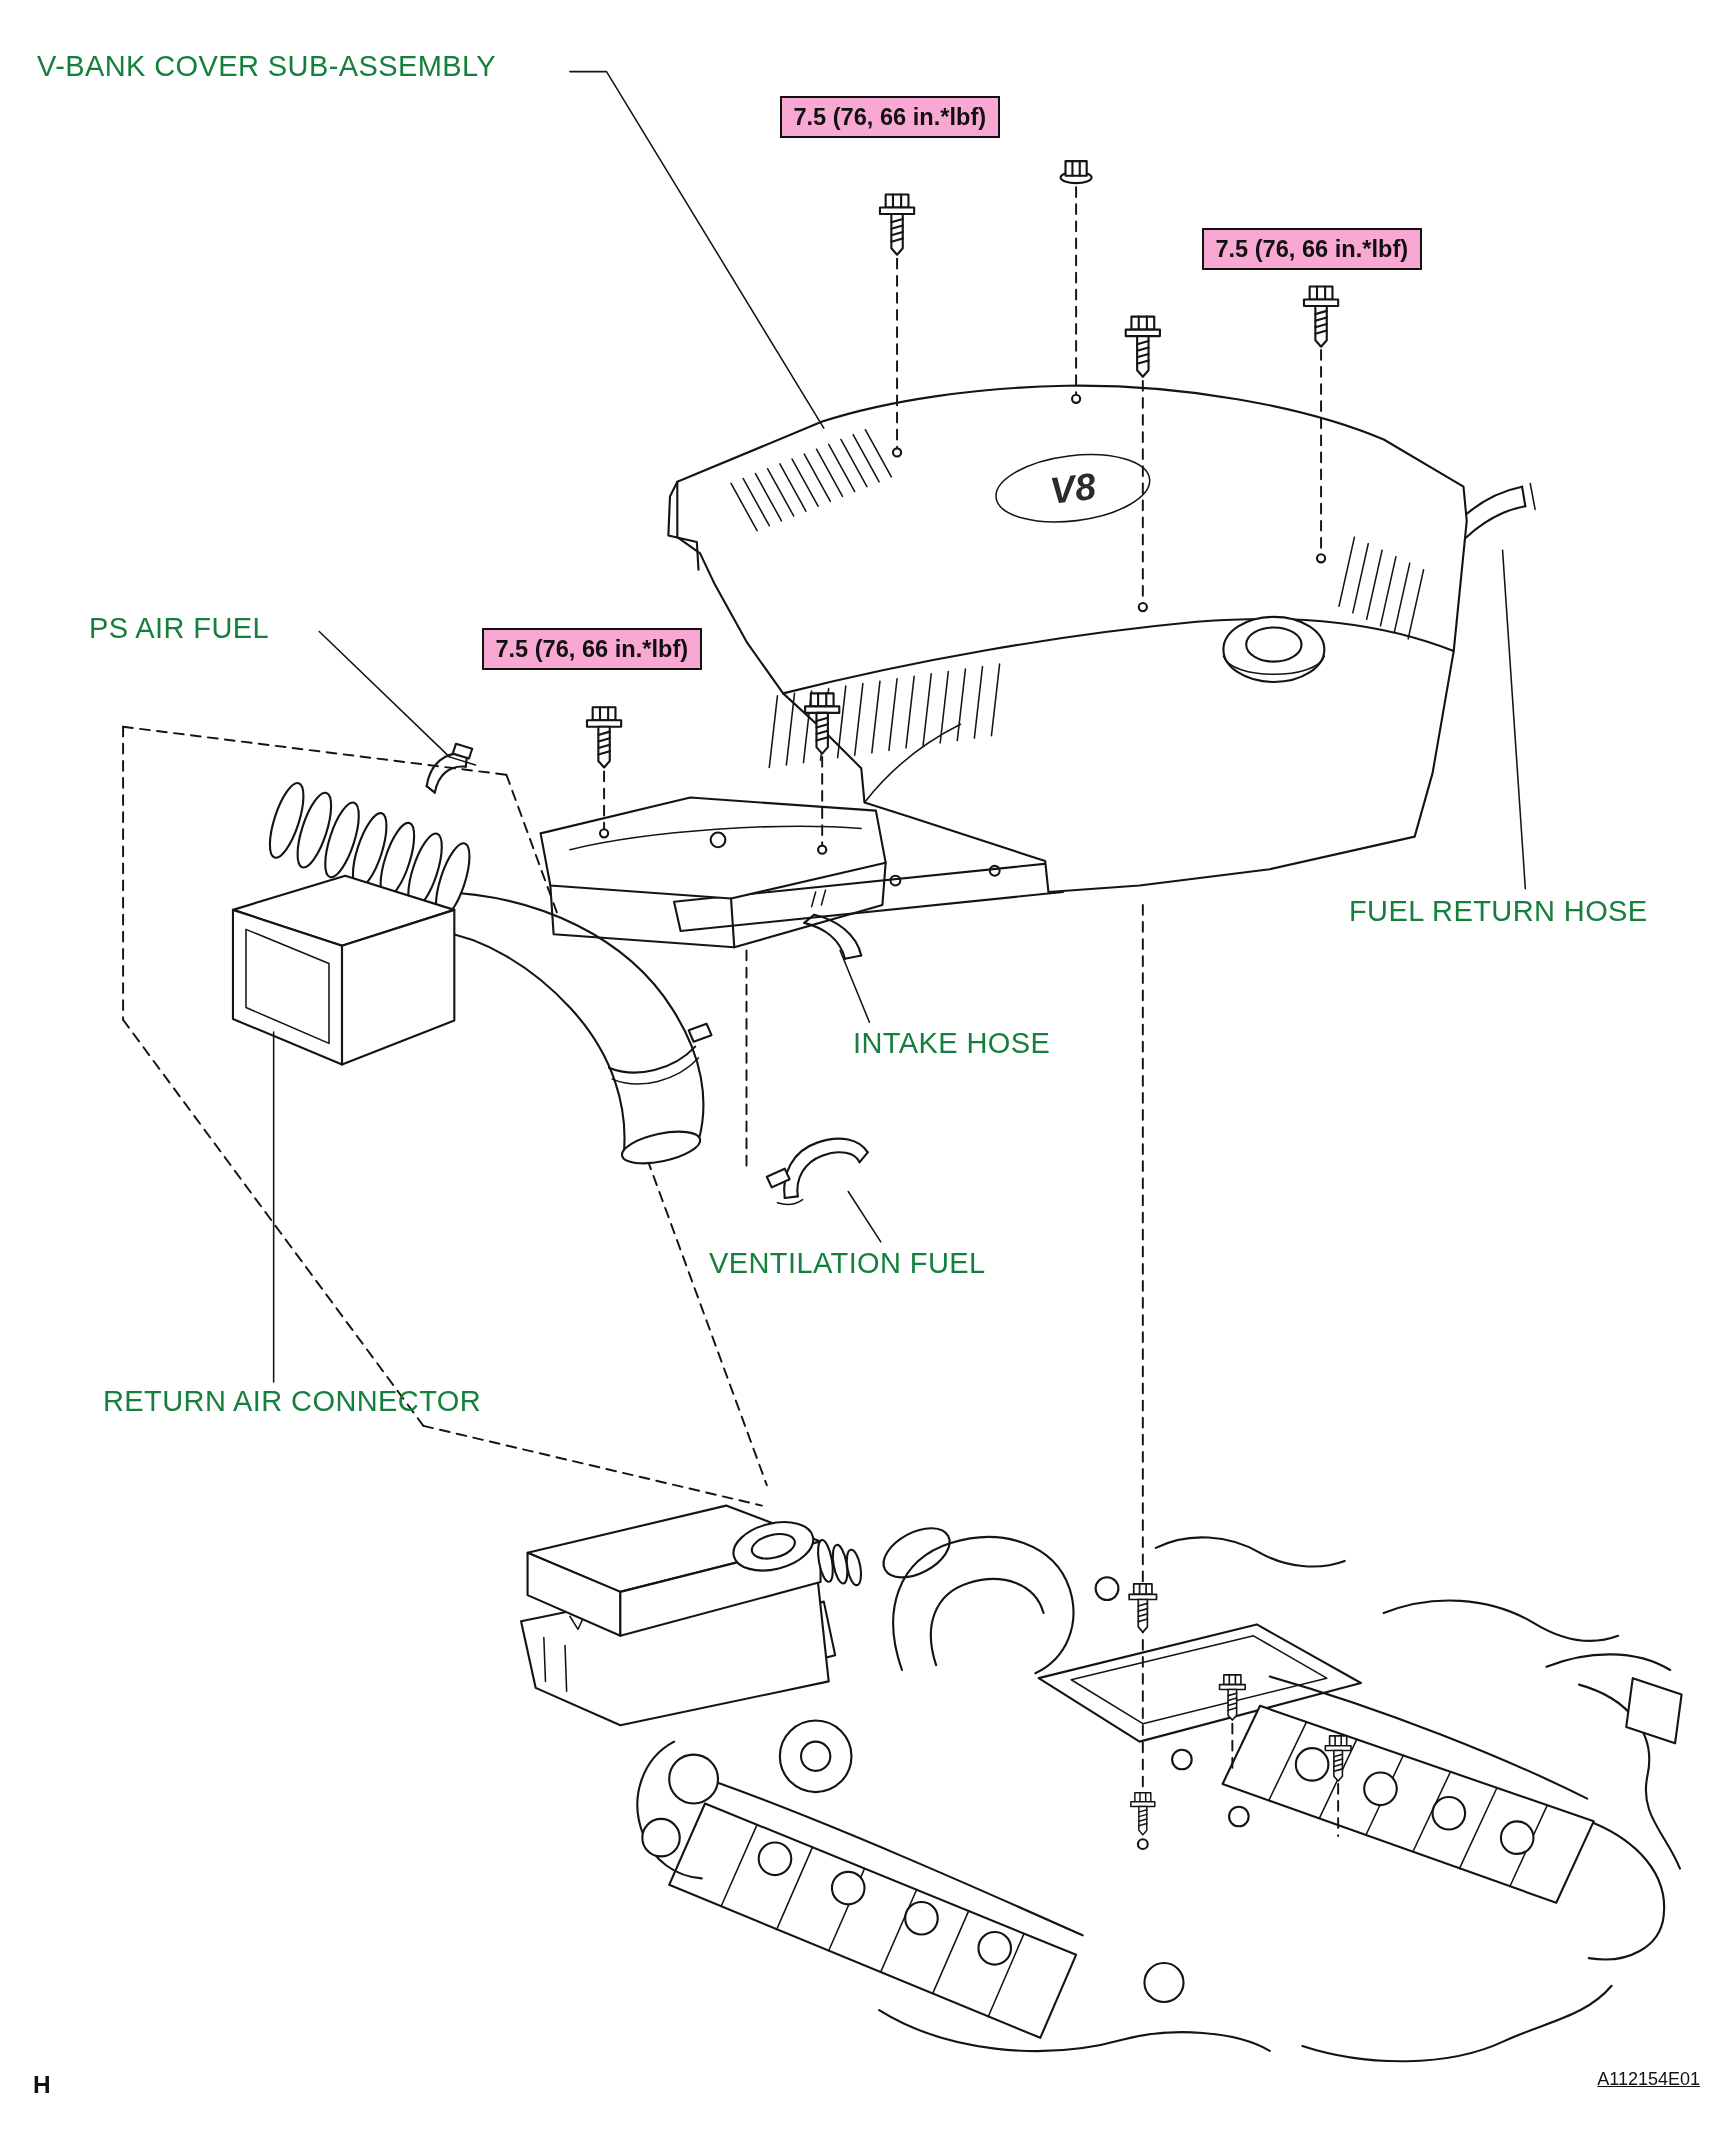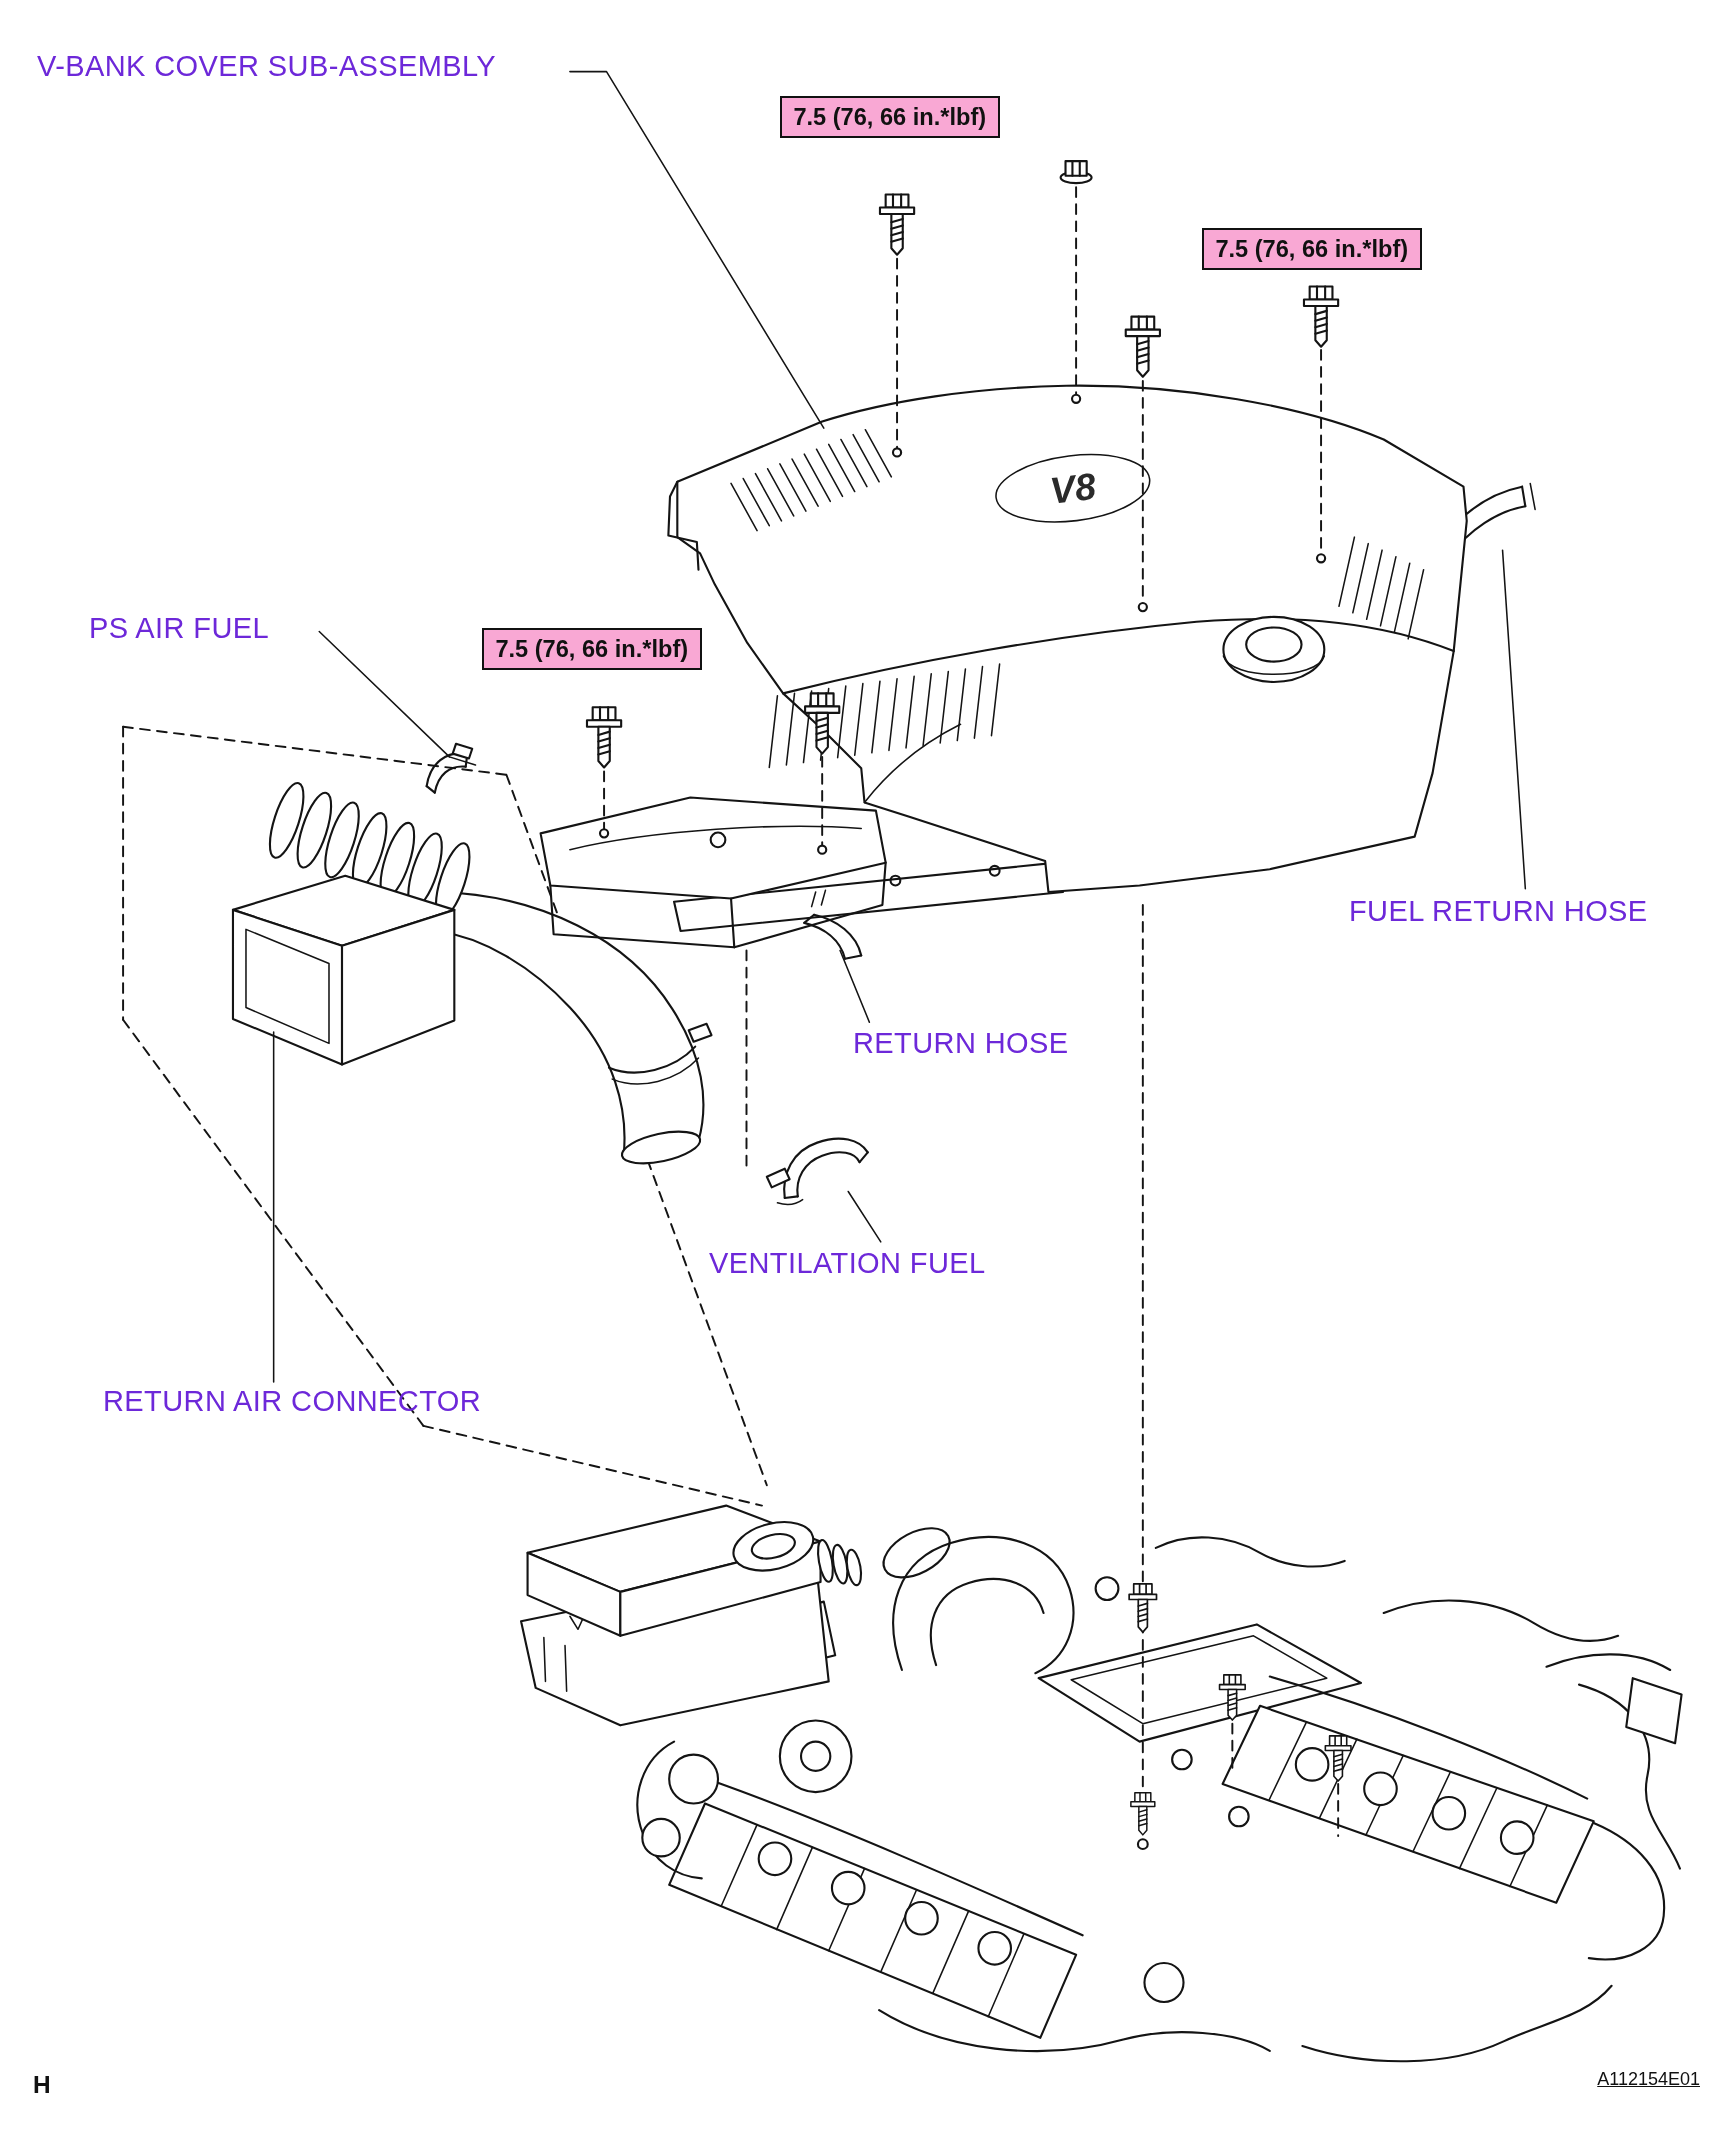--- a/index.html
+++ b/index.html
@@ -14,21 +14,21 @@
   .ink path, .ink line, .ink ellipse, .ink circle, .ink polyline {
     stroke: #141414; fill: none; stroke-width: 2.6;
     stroke-linecap: round; stroke-linejoin: round;
   }
   .ink .fill { fill: #ffffff; }
   .ink .thin { stroke-width: 1.9; }
   .ink .dash { stroke-dasharray: 12 9; stroke-width: 2.4; }
   .badge { font: italic bold 46px "Liberation Sans", sans-serif; fill: #2b2b2b; }
   .lbl {
     position: absolute; font-size: 29px; letter-spacing: 0.4px;
-    white-space: nowrap; color: #6d28d9;
+    white-space: nowrap; color: #15803d;
   }
   .torque {
     position: absolute; border: 2.4px solid #111; background: #f9a8d4;
     padding: 5.7px 11.4px; font-size: 23.6px; font-weight: bold; white-space: nowrap;
   }
   .legend { position: absolute; display: flex; align-items: center; gap: 11.4px; }
   .legend-box {
     border: 2.4px solid #111; padding: 6.5px 13px;
     font-size: 23.6px; font-weight: bold; white-space: nowrap;
   }
@@ -295,21 +295,21 @@
       <path class="thin" d="M 336 1698 L 336 1268"></path>
     </g>
   </svg>
 
   <div class="lbl" style="left:37px; top:50px">V-BANK COVER SUB-ASSEMBLY</div>
 
   <div class="lbl" style="left:89px; top:612px">PS AIR FUEL</div>
 
   <div class="lbl" style="left:1349px; top:895px">FUEL RETURN HOSE</div>
 
-  <div class="lbl" style="left:853px; top:1027px">RETURN HOSE</div>
+  <div class="lbl" style="left:853px; top:1027px">INTAKE HOSE</div>
 
   <div class="lbl" style="left:709px; top:1247px">VENTILATION FUEL</div>
 
   <div class="lbl" style="left:103px; top:1385px">RETURN AIR CONNECTOR</div>
 
   <div class="torque" style="left:780px; top:96px">7.5 (76, 66 in.*lbf)</div>
 
   <div class="torque" style="left:1202px; top:228px">7.5 (76, 66 in.*lbf)</div>
 
   <div class="torque" style="left:482px; top:628px">7.5 (76, 66 in.*lbf)</div>

